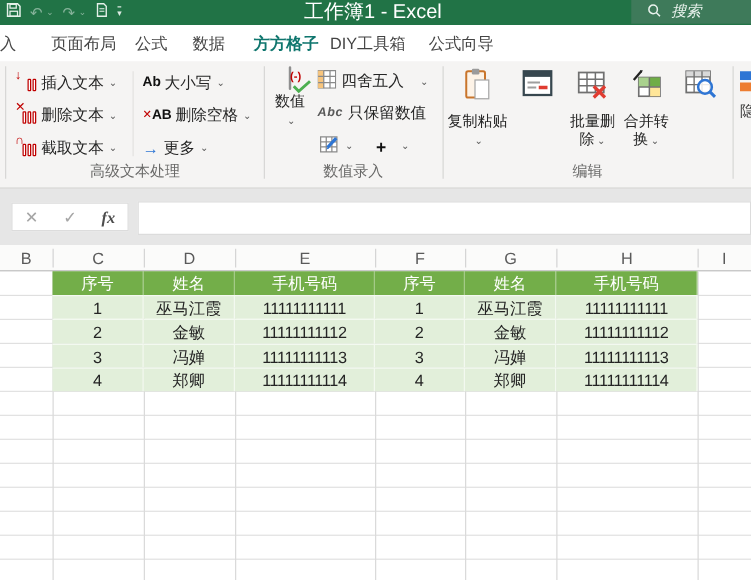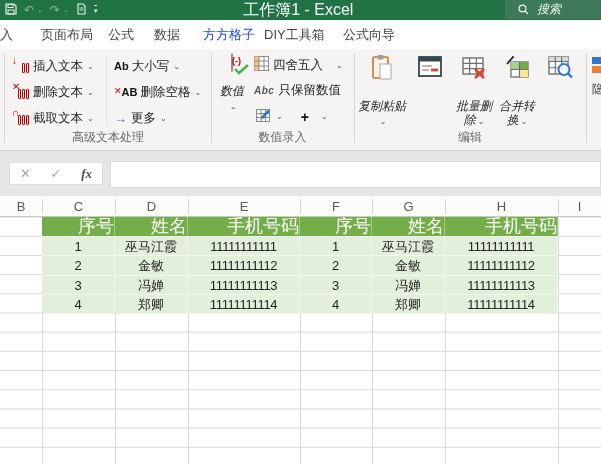--- a/index.html
+++ b/index.html
@@ -14,21 +14,21 @@
   .qat .dim { color:rgba(255,255,255,.45); }
   .qat .mini-caret { color:rgba(255,255,255,.45); font-size:7px; margin-left:-4px; }
   .qat .custom { display:inline-block; border-top:1px solid rgba(255,255,255,.85); color:rgba(255,255,255,.85); font-size:7px; padding-top:1px; }
   .win-title { position:absolute; left:50%; top:0; transform:translateX(-52%); line-height:20px; color:#fff; font-size:16px; white-space:nowrap; }
   .searchbox { position:absolute; left:505px; top:0; width:96px; height:19px; background:#3e7a5a; display:flex; align-items:center; gap:8px; padding-left:13px; color:#fff; }
   .searchbox .stxt { font-size:12px; color:#eaf3ee;font-style:italic; }
 
   
   .tabrow { position:absolute; left:0; top:20px; width:601px; height:29px; background:#fff; }
   .tab { position:absolute; top:0; height:29px; line-height:29px; font-size:13px; color:#444; white-space:nowrap; cursor:default; }
-  .tab.active { color:#1d4ed8; font-weight:normal; }
+  .tab.active { color:#0f766e; font-weight:bold; }
   .tab-underline { position:absolute; left:202px; top:46px; width:48px; height:3px; background:#217346; }
   .tab-partial { left:0; width:14px; overflow:hidden; }
   .tab-partial span { display:inline-block; margin-left:-13px; }
 
   
   .ribbon { position:absolute; left:0; top:49px; width:601px; height:102px; background:#f5f4f3; border-bottom:1px solid #d2d1d0; }
   .vsep { position:absolute; top:4px; height:90px; width:1px; background:#d8d7d6; }
   .grp-label { position:absolute; top:80px; font-size:12px; color:#696968; text-align:center; white-space:nowrap; }
 
   .smallbtn { position:absolute; height:22px; display:flex; align-items:center; font-size:12.5px; color:#252525; white-space:nowrap; cursor:default; }
@@ -36,21 +36,21 @@
   .icon16 { position:relative; width:18px; height:16px; margin-right:3px; flex:none; }
   .bars { position:absolute; right:1px; bottom:1px; display:flex; gap:1px; align-items:flex-end; }
   .bar { width:3px; height:10px; border:1px solid #c00000; background:#fff; border-radius:1px; }
   .redglyph { position:absolute; left:0; top:-3px; font-size:10px; font-weight:bold; color:#c00000; }
   .ab-glyph { font-size:11px; font-weight:bold; color:#111; margin-right:3px; }
   .x-ab { font-size:11px; font-weight:bold; color:#111; margin-right:3px; }
   .x-ab .rx { color:#c00000; font-size:9px; vertical-align:top; }
   .arrow-blue { color:#2e75d4; font-weight:bold; font-size:13px; margin-right:4px; }
 
   .bigbtn { position:absolute; top:5px; width:44px; height:86px; text-align:center; cursor:default; }
-  .bigbtn .blabel { font-size:12px; line-height:14px; color:#252525; margin-top:12px;font-style:italic; }
+  .bigbtn .blabel { font-size:12px; line-height:14px; color:#252525; margin-top:2px; }
   .bigbtn .blabel .caret { margin-left:2px; }
   .doc-icon { position:relative; width:21px; height:25px; margin:1px auto 0; background:#fff; border:1.5px solid #8f8f8f; border-radius:2px; }
   .doc-icon .minus { position:absolute; left:0; right:0; top:2px; font-size:9px; color:#c00000; font-weight:bold; }
   .doc-icon svg { position:absolute; left:2px; bottom:-4px; }
 
   .numrow { position:absolute; display:flex; align-items:center; font-size:12.5px; color:#252525; white-space:nowrap; }
   .abc-glyph { font-size:10px; color:#595959; font-weight:bold; margin-right:4px; letter-spacing:.5px;font-style:italic; }
   .plus-glyph { font-size:14px; font-weight:900; color:#111; }
 
   .rpartial { position:absolute; left:592px; top:5px; width:9px; height:90px; overflow:hidden; }
@@ -73,21 +73,21 @@
 
   
   .sheet { position:absolute; left:0; top:217px; width:601px; height:247px; background:#fff;
     background-image:linear-gradient(to bottom, transparent 18.2px, #dadada 18.2px);
     background-size:100% 19.2px; background-position:0 .5px; }
   .vline { position:absolute; top:0; height:247px; width:1px; background:#dadada; }
 
   .xtable { position:absolute; left:42px; top:0; display:grid;
     grid-template-columns:73px 73px 112px 72px 73px 113px;
     grid-auto-rows:19.2px; }
-  .xtable .h { background:#73ae49; color:#fff; font-size:18px; line-height:19px; text-align:right;
+  .xtable .h { background:#73ae49; color:#fff; font-size:13px; line-height:19px; text-align:center;
     border-right:1px solid rgba(255,255,255,.35); white-space:nowrap; overflow:hidden; }
   .xtable .c { background:#e2efda; color:#242424; font-size:13px; line-height:19px; text-align:center;
     border-right:1px solid rgba(255,255,255,.6); border-top:1px solid rgba(255,255,255,.6); white-space:nowrap; overflow:hidden; }
   .xtable .num { letter-spacing:-.3px; }
 </style>
 </head>
 <body>
 
 <div id="app">
 

